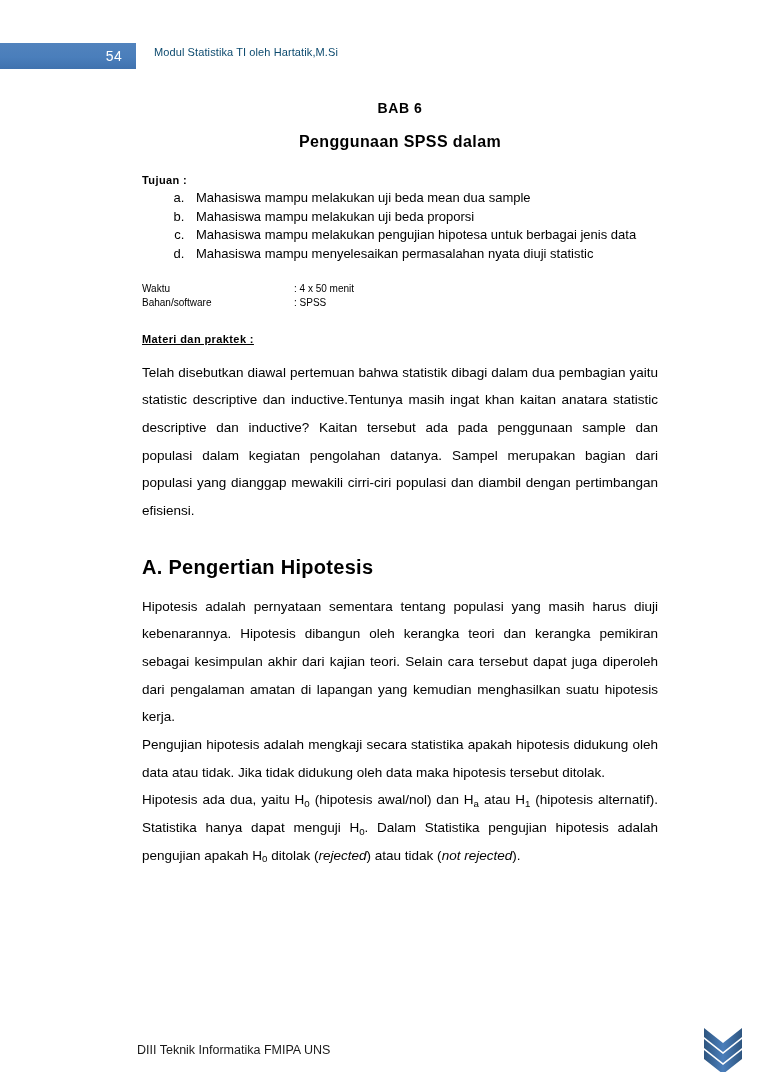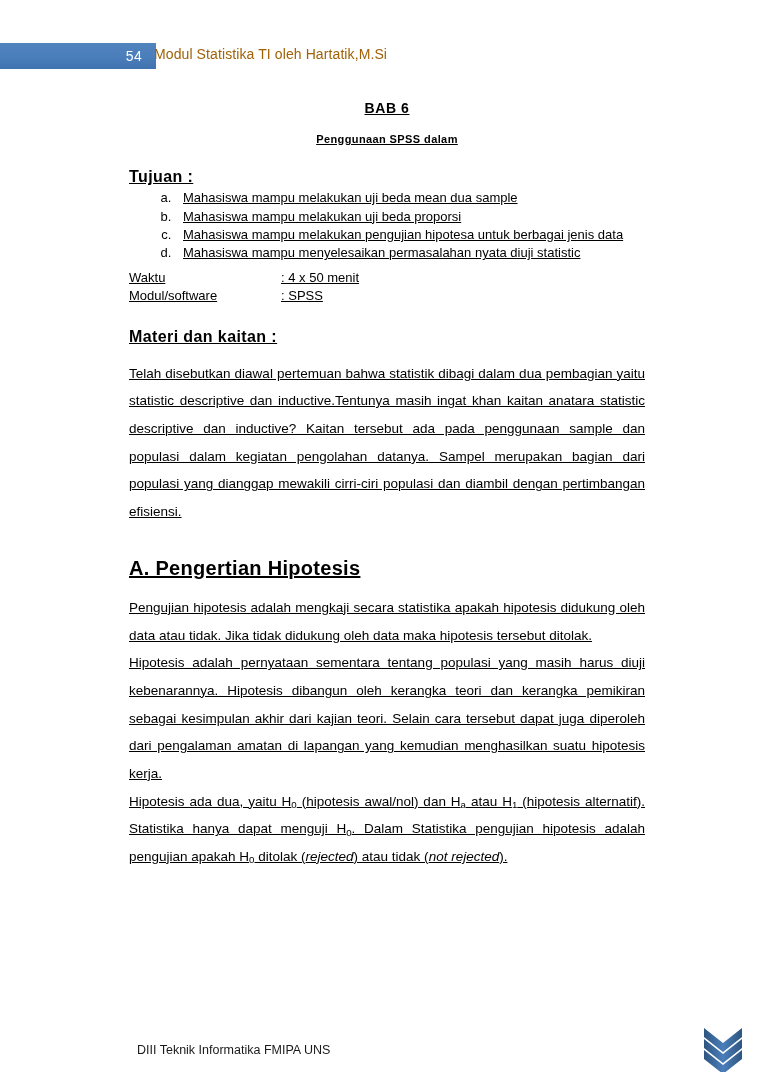--- a/index.html
+++ b/index.html
@@ -21,94 +21,93 @@
     position: absolute;
     left: 0;
     top: 43px;
     width: 100%;
     height: 26px;
   }
   #page-number-bar {
     position: absolute;
     left: 0;
     top: 0;
-    width: 156px;
+    width: 136px;
     height: 26px;
     background: linear-gradient(to bottom, #5183bd 0%, #4a7ebb 55%, #4072ae 100%);
     box-sizing: border-box;
     display: flex;
     align-items: center;
     justify-content: flex-end;
     padding-right: 14px;
   }
   #page-number {
     color: #ffffff;
     font-size: 14px;
     letter-spacing: 0.3px;
   }
   #header-title {
     position: absolute;
     left: 154px;
     top: 3px;
-    font-size: 14px;
-    color: #a16207;
+    font-size: 11px;
+    color: #0c4a6e;
     letter-spacing: 0.1px;
     white-space: nowrap;
   }
 
   
   #content {
     position: absolute;
-    left: 129px;
+    left: 142px;
     top: 100px;
     width: 516px;
-    text-decoration: underline;
   }
 
   .chapter-label {
     text-align: center;
     font-weight: bold;
     font-size: 14px;
     letter-spacing: 0.6px;
     margin: 0 0 16px 0;
   }
   .doc-title {
     text-align: center;
     font-weight: bold;
-    font-size: 11px;
+    font-size: 16px;
     letter-spacing: 0.4px;
     line-height: 1.28;
     margin: 0 0 22px 0;
   }
 
   .section-label {
     font-weight: bold;
-    font-size: 16px;
+    font-size: 11px;
     letter-spacing: 0.4px;
     margin: 0 0 3px 0;
   }
   .section-label.underlined {
     text-decoration: underline;
   }
 
   ol.goal-list {
     margin: 0 0 0 0;
     padding-left: 46px;
     list-style-type: lower-alpha;
     font-size: 13px;
     line-height: 1.42;
   }
   ol.goal-list li {
     padding-left: 8px;
     margin-bottom: 0px;
   }
 
   .meta-block {
-    margin-top: 6px;
-    font-size: 13px;
+    margin-top: 19px;
+    font-size: 10px;
     line-height: 1.42;
   }
   .meta-row {
     display: flex;
   }
   .meta-key { width: 152px; }
   .meta-val { }
 
   .materi-heading {
     margin-top: 22px;
@@ -181,34 +180,34 @@
     <li>Mahasiswa mampu melakukan pengujian hipotesa untuk berbagai jenis data</li>
     <li>Mahasiswa mampu menyelesaikan permasalahan nyata diuji statistic</li>
   </ol>
 
   <div class="meta-block">
     <div class="meta-row">
       <span class="meta-key">Waktu</span>
       <span class="meta-val">: 4 x 50 menit</span>
     </div>
     <div class="meta-row">
-      <span class="meta-key">Modul/software</span>
+      <span class="meta-key">Bahan/software</span>
       <span class="meta-val">: SPSS</span>
     </div>
   </div>
 
-  <div class="section-label underlined materi-heading">Materi dan kaitan :</div>
+  <div class="section-label underlined materi-heading">Materi dan praktek :</div>
 
   <p class="body-text">Telah disebutkan diawal pertemuan bahwa statistik dibagi dalam dua pembagian yaitu statistic descriptive dan inductive.Tentunya masih ingat khan kaitan anatara statistic descriptive dan inductive? Kaitan tersebut ada pada penggunaan sample dan populasi dalam kegiatan pengolahan datanya. Sampel merupakan bagian dari populasi yang dianggap mewakili cirri-ciri populasi dan diambil dengan pertimbangan efisiensi.</p>
 
   <h2 class="section-heading">A. Pengertian Hipotesis</h2>
 
+  <p class="body-text">Hipotesis adalah pernyataan sementara tentang populasi yang masih harus diuji kebenarannya. Hipotesis dibangun oleh kerangka teori dan kerangka pemikiran sebagai kesimpulan akhir dari kajian teori. Selain cara tersebut dapat juga diperoleh dari pengalaman amatan di lapangan yang kemudian menghasilkan suatu hipotesis kerja.</p>
+
   <p class="body-text para-gap">Pengujian hipotesis adalah mengkaji secara statistika apakah hipotesis didukung oleh data atau tidak. Jika tidak didukung oleh data maka hipotesis tersebut ditolak.</p>
-
-  <p class="body-text">Hipotesis adalah pernyataan sementara tentang populasi yang masih harus diuji kebenarannya. Hipotesis dibangun oleh kerangka teori dan kerangka pemikiran sebagai kesimpulan akhir dari kajian teori. Selain cara tersebut dapat juga diperoleh dari pengalaman amatan di lapangan yang kemudian menghasilkan suatu hipotesis kerja.</p>
 
   <p class="body-text para-gap"><span>Hipotesis ada dua, yaitu H</span><sub>0</sub><span> (hipotesis awal/nol) dan H</span><sub>a</sub><span> atau H</span><sub>1</sub><span> (hipotesis alternatif). Statistika hanya dapat menguji H</span><sub>0</sub><span>. Dalam Statistika pengujian hipotesis adalah pengujian apakah H</span><sub>0</sub><span> ditolak (</span><span class="ital">rejected</span><span>) atau tidak (</span><span class="ital">not rejected</span><span>).</span></p>
 
 </div>
 
 <div id="page-footer">DIII Teknik Informatika FMIPA UNS</div>
 
 <div id="footer-chevrons">
   <svg width="46" height="46" viewBox="0 0 46 46" xmlns="http://www.w3.org/2000/svg">
     <defs>

